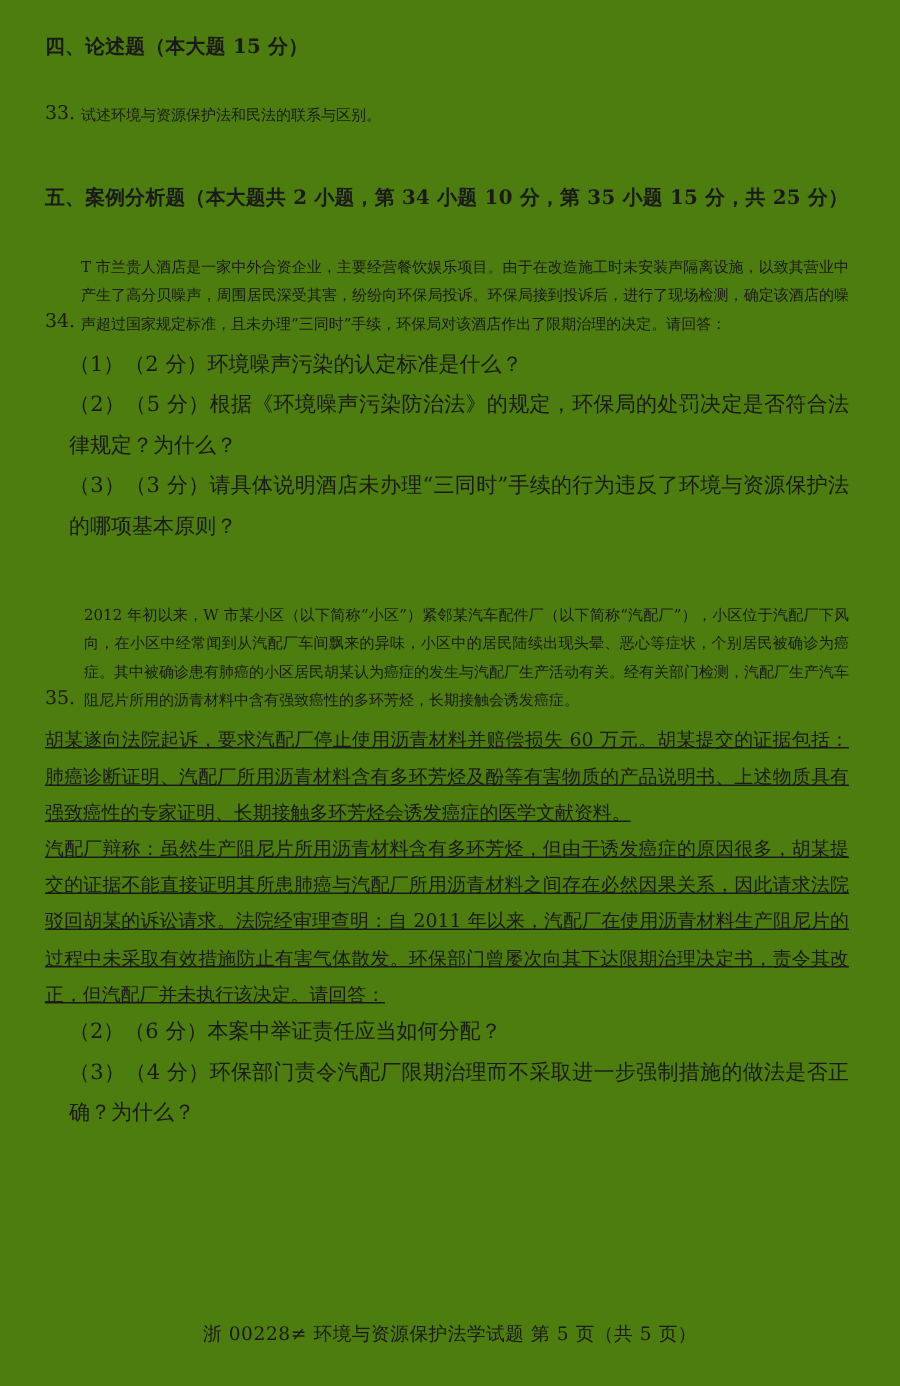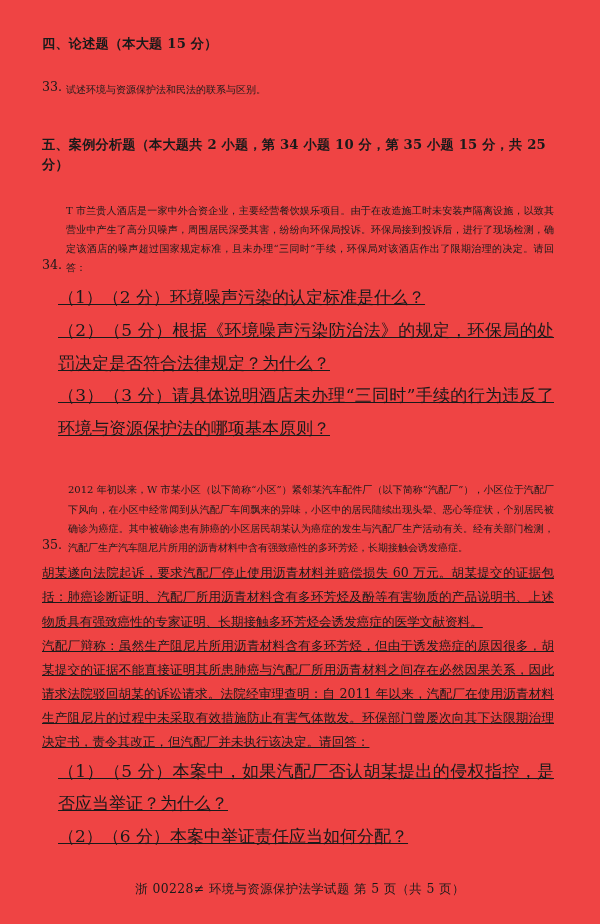--- a/index.html
+++ b/index.html
@@ -11,23 +11,23 @@
     height: 924px;
     background: #fdfdfb;
     font-family: "DejaVu Serif", "Liberation Serif", serif;
     color: #1a1a1a;
     overflow: hidden;
   }
   .page {
     position: relative;
     width: 600px;
     height: 924px;
-    padding: 12px;
+    padding: 0;
     box-sizing: border-box;
-    background: #ef4444;
+    background: #4d7c0f;
   }
   .content {
     padding: 22px 34px 0 30px;
   }
   .section-head {
     font-size: 13.2px;
     font-weight: bold;
     letter-spacing: 0.2px;
     margin: 0 0 10px 0;
     line-height: 1.5;
@@ -62,26 +62,25 @@
   }
   .para {
     font-size: 12.6px;
     line-height: 1.92;
     text-align: justify;
     text-justify: inter-ideograph;
     margin: 0;
     text-decoration: underline;
   }
   .sub {
-    font-size: 17px;
+    font-size: 14px;
     line-height: 1.92;
     margin: 0;
     padding-left: 16px;
     text-align: justify;
-    text-decoration: underline;
   }
   .spacer-md { height: 14px; }
   .spacer-lg { height: 20px; }
   .q33 {
     margin-top: 6px;
     margin-bottom: 0;
   }
   .footer {
     position: absolute;
     left: 0;
@@ -121,19 +120,19 @@
     <div class="spacer-lg"></div>
 
     <div class="q-block">
       <div class="q-num wide">35.</div>
       <div class="q-body">2012 年初以来，W 市某小区（以下简称“小区”）紧邻某汽车配件厂（以下简称“汽配厂”），小区位于汽配厂下风向，在小区中经常闻到从汽配厂车间飘来的异味，小区中的居民陆续出现头晕、恶心等症状，个别居民被确诊为癌症。其中被确诊患有肺癌的小区居民胡某认为癌症的发生与汽配厂生产活动有关。经有关部门检测，汽配厂生产汽车阻尼片所用的沥青材料中含有强致癌性的多环芳烃，长期接触会诱发癌症。</div>
     </div>
 
     <div class="para">胡某遂向法院起诉，要求汽配厂停止使用沥青材料并赔偿损失 60 万元。胡某提交的证据包括：肺癌诊断证明、汽配厂所用沥青材料含有多环芳烃及酚等有害物质的产品说明书、上述物质具有强致癌性的专家证明、长期接触多环芳烃会诱发癌症的医学文献资料。</div>
     <div class="para">汽配厂辩称：虽然生产阻尼片所用沥青材料含有多环芳烃，但由于诱发癌症的原因很多，胡某提交的证据不能直接证明其所患肺癌与汽配厂所用沥青材料之间存在必然因果关系，因此请求法院驳回胡某的诉讼请求。法院经审理查明：自 2011 年以来，汽配厂在使用沥青材料生产阻尼片的过程中未采取有效措施防止有害气体散发。环保部门曾屡次向其下达限期治理决定书，责令其改正，但汽配厂并未执行该决定。请回答：</div>
 
-    <div class="sub" style="text-indent: 0px;">（1）（5 分）本案中，如果汽配厂否认胡某提出的侵权指控，是否应当举证？为什么？</div>
     <div class="sub" style="text-indent: 0px;">（2）（6 分）本案中举证责任应当如何分配？</div>
+    <div class="sub" style="text-indent: 0px;">（3）（4 分）环保部门责令汽配厂限期治理而不采取进一步强制措施的做法是否正确？为什么？</div>
 
   </div>
 
   <div class="footer">浙 00228≠ 环境与资源保护法学试题 第 5 页（共 5 页）</div>
 </div>
 
 </body></html>

